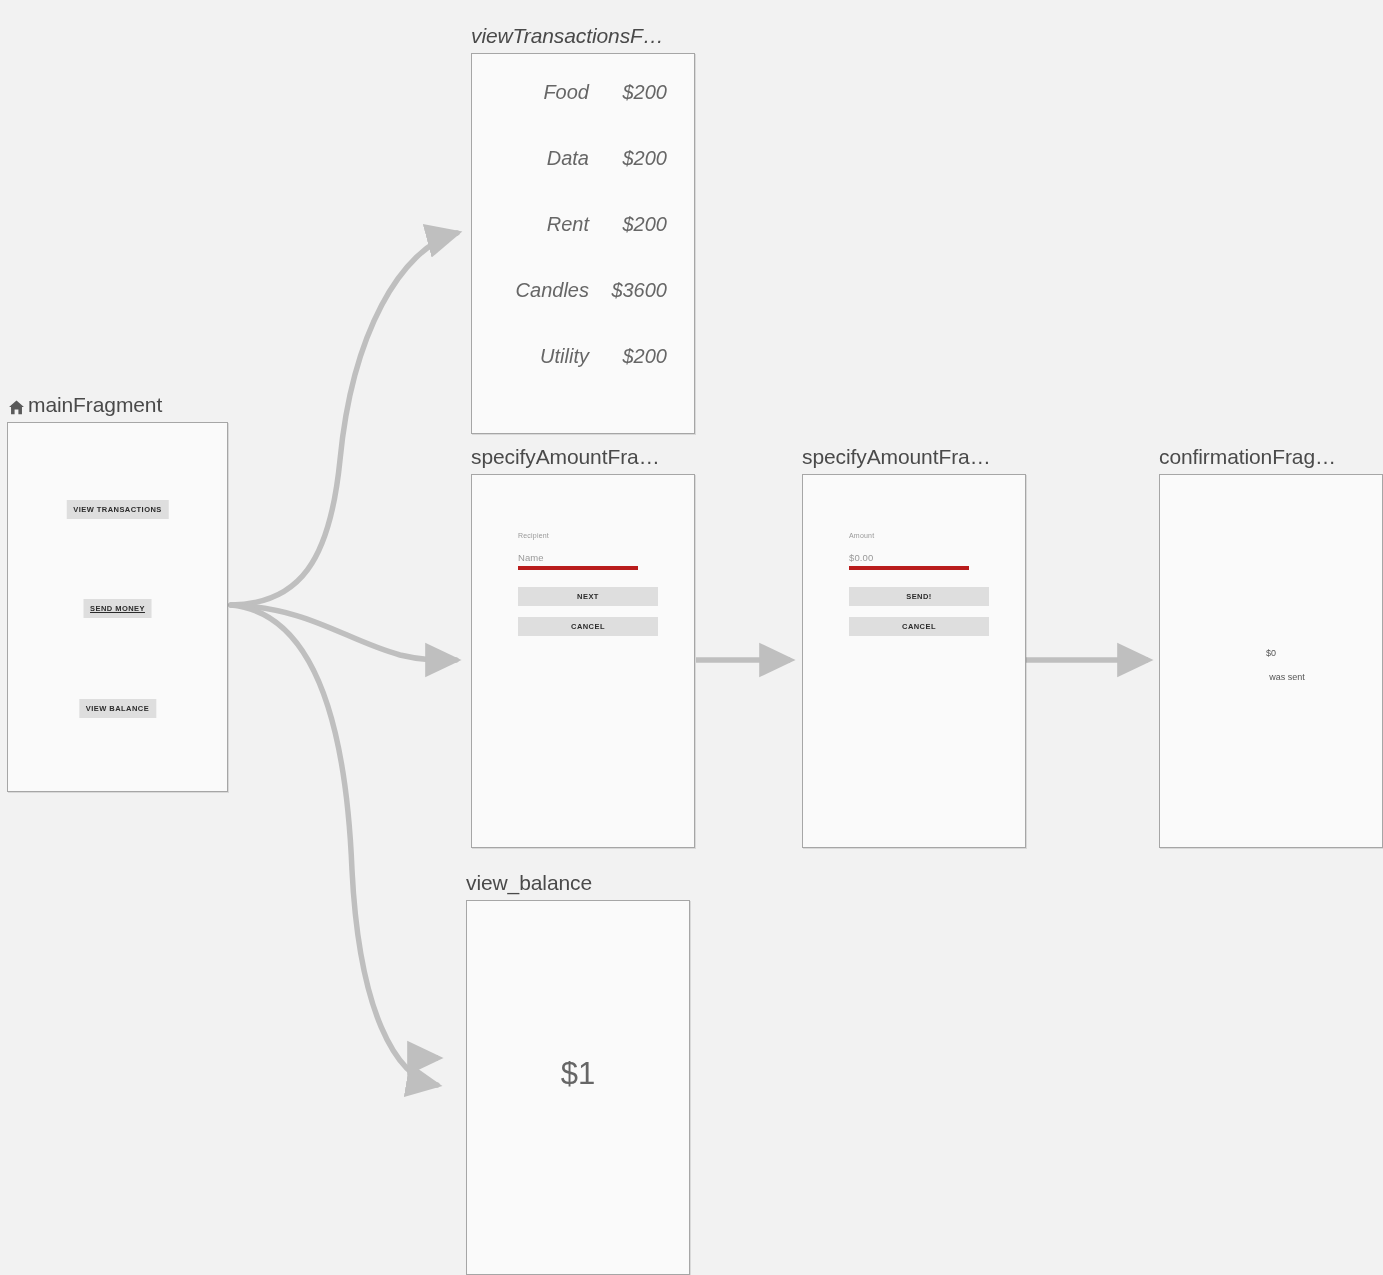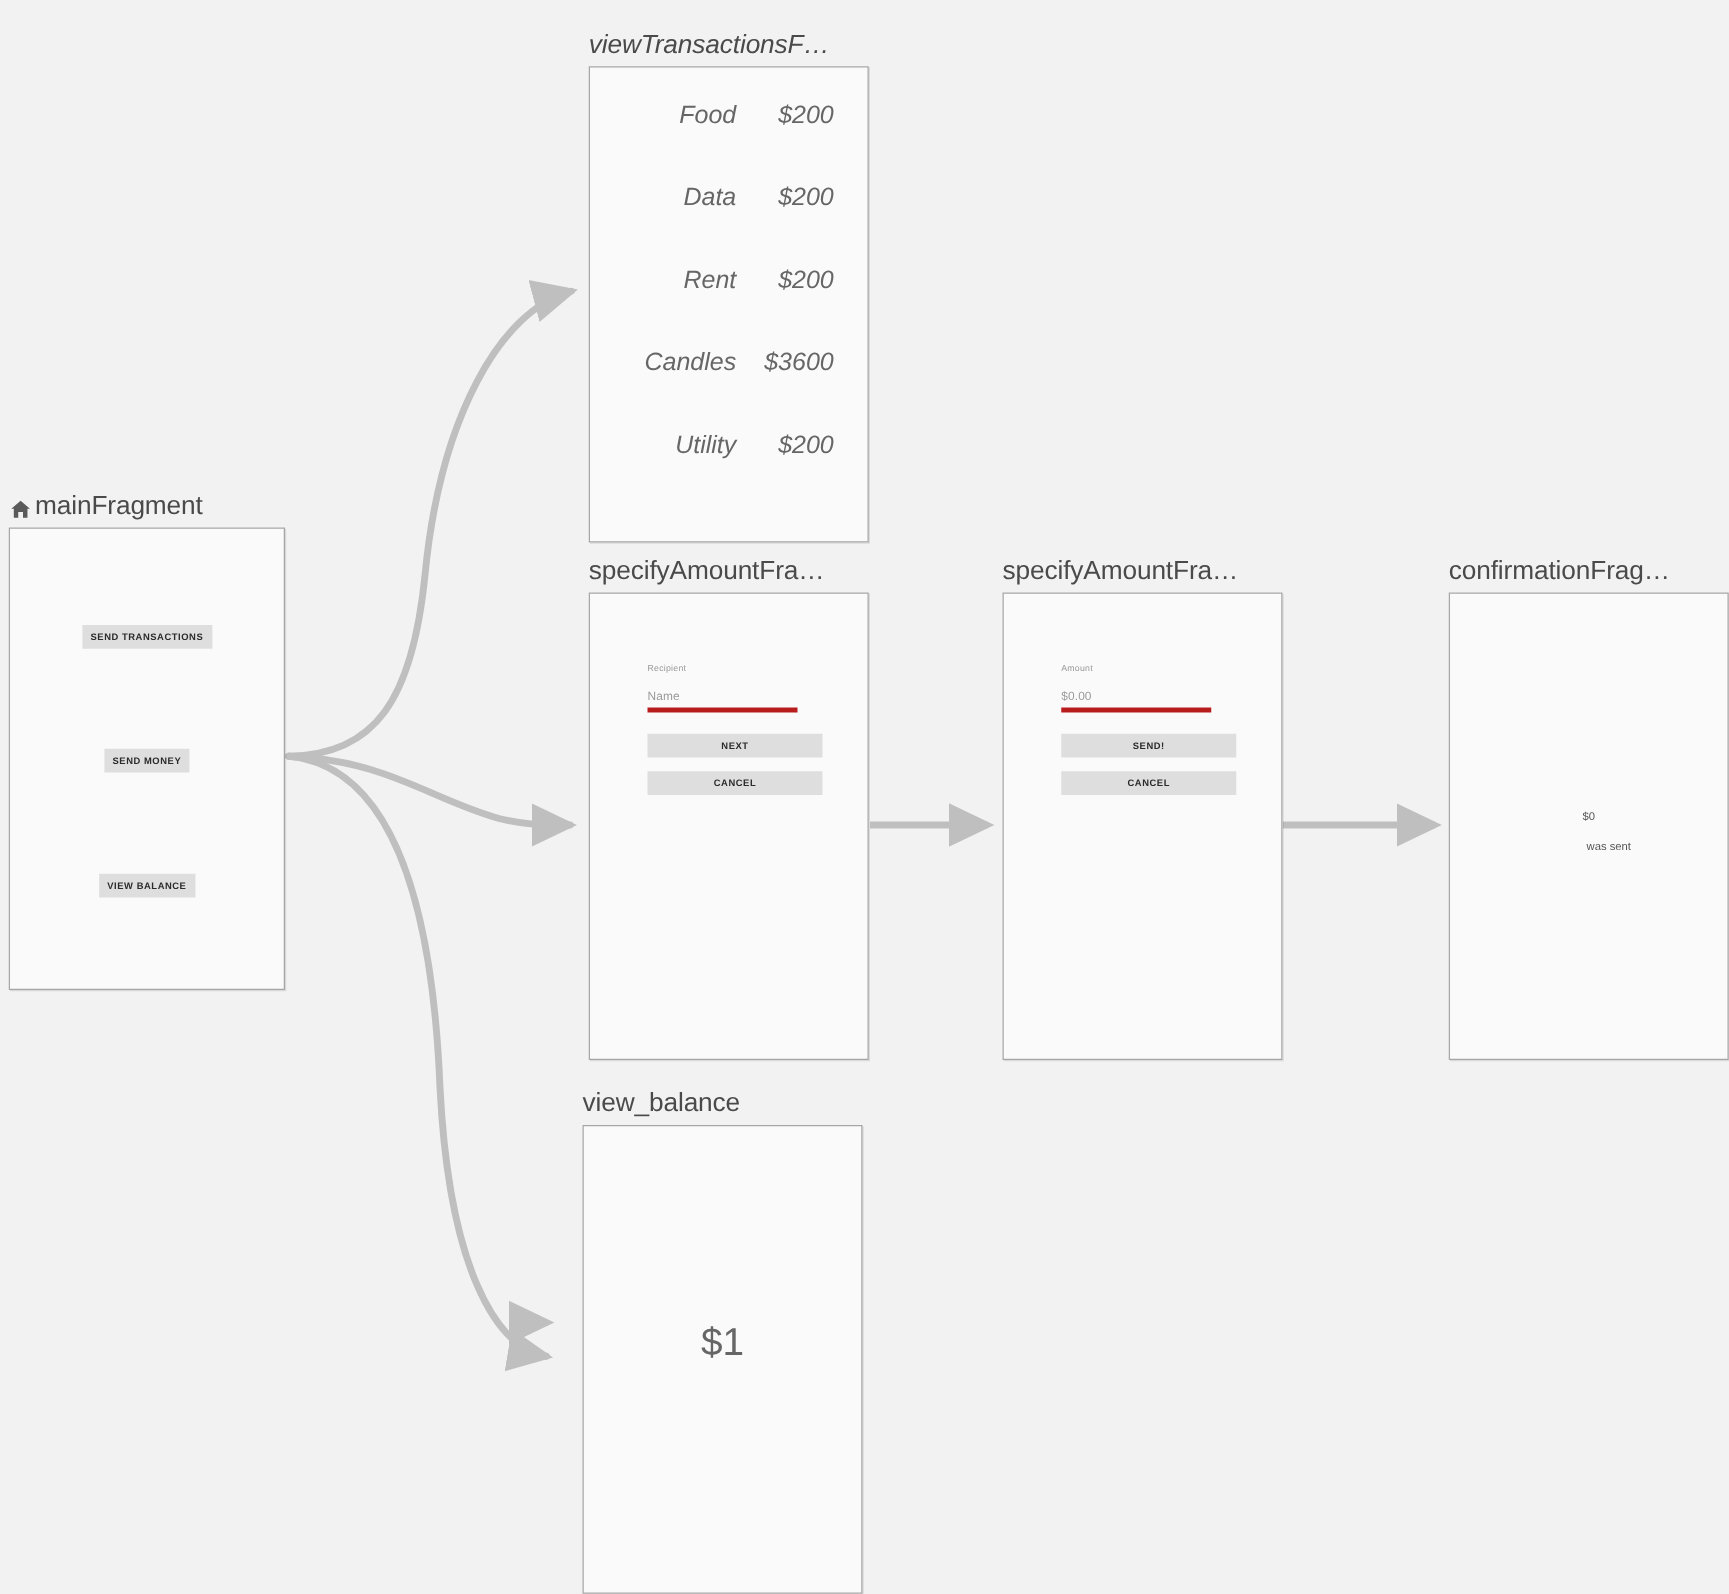--- a/index.html
+++ b/index.html
@@ -187,22 +187,22 @@
   <div class="node-title">
     <span class="home-icon">
       <svg viewBox="0 0 24 24" width="19" height="19" xmlns="http://www.w3.org/2000/svg">
         <path d="M12 3.2 L2.6 11.3 L5.1 11.3 L5.1 20.4 L9.6 20.4 L9.6 14.6 L14.4 14.6 L14.4 20.4 L18.9 20.4 L18.9 11.3 L21.4 11.3 Z" fill="#5a5a5a"></path>
       </svg>
     </span>
     <span>mainFragment</span>
   </div>
   <div class="node-frame"></div>
   <div class="node-body">
-    <div class="mdbtn" style="left:50%; top:78px;">SEND TRANSACTIONS</div>
-    <div class="mdbtn" style="left:50%; top:177px;">SEND MONEY</div>
+    <div class="mdbtn" style="left:50%; top:78px;">VIEW TRANSACTIONS</div>
+    <div class="mdbtn" style="left:50%; top:177px;text-decoration:underline;">SEND MONEY</div>
     <div class="mdbtn" style="left:50%; top:277px;">VIEW BALANCE</div>
   </div>
 </div>
 
 <div class="node" style="left:471px; top:53px; width:224px; height:381px;font-style:italic;">
   <div class="node-title">
     <span>viewTransactionsF…</span>
   </div>
   <div class="node-frame"></div>
   <div class="node-body">

